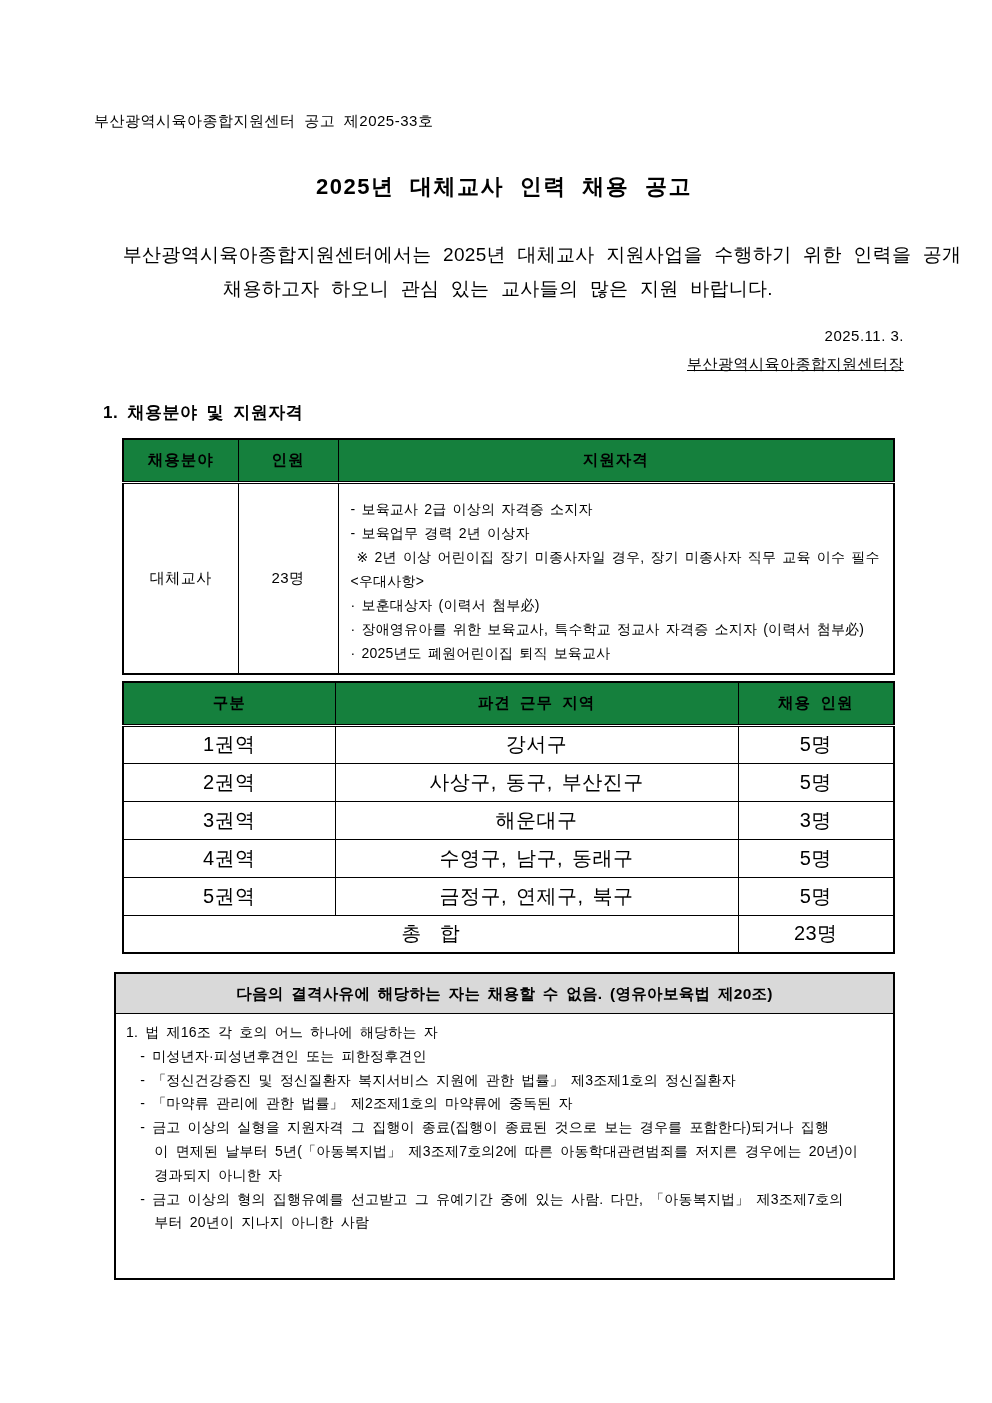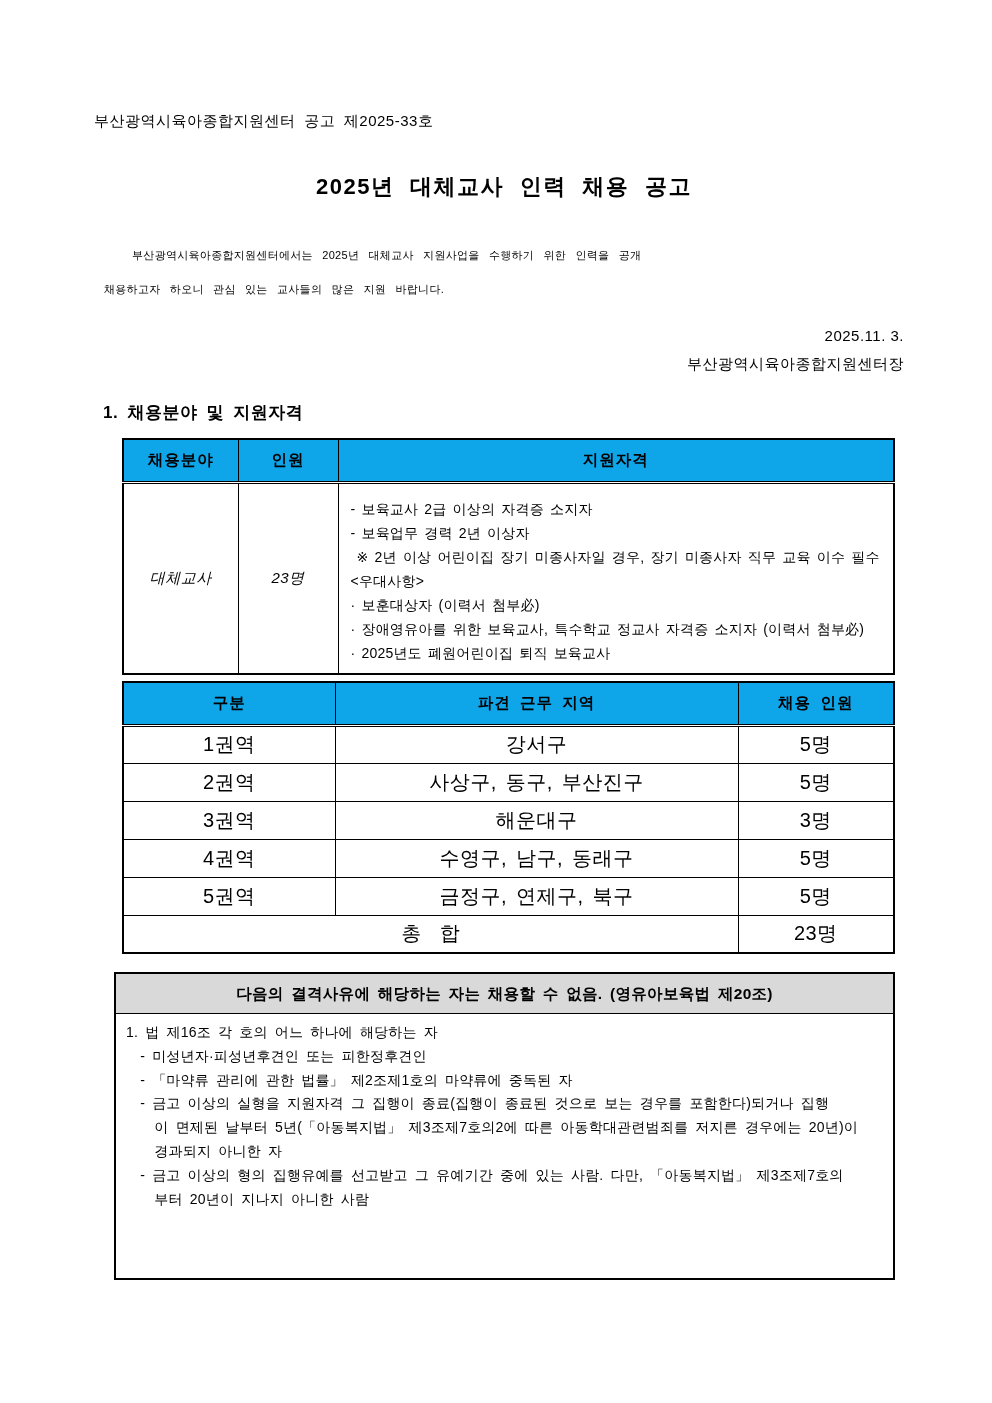--- a/index.html
+++ b/index.html
@@ -27,37 +27,38 @@
     text-align: center;
     font-size: 22px;
     font-weight: bold;
     letter-spacing: 1.5px;
     word-spacing: 8px;
     white-space: pre;
     padding-left: 16px;
   }
   .intro {
     position: absolute;
-    left: 104px; top: 238px;
+    left: 88px; top: 238px;
     width: 820px;
-    font-size: 11px;
+    font-size: 19px;
     line-height: 34px;
     letter-spacing: 0.3px;
     word-spacing: 6px;
+    text-align: center;
   }
   .intro-line { white-space: pre; }
   .date-line, .signer-line {
     position: absolute;
     right: 88px;
     font-size: 15px;
     letter-spacing: 0.5px;
     white-space: pre;
   }
   .date-line { top: 327px; }
-  .signer-line { top: 355px; }
+  .signer-line { top: 355px; text-decoration: underline; }
   .section-heading {
     position: absolute;
     left: 103px; top: 401px;
     font-size: 17px;
     font-weight: bold;
     letter-spacing: 0.5px;
     word-spacing: 4px;
     white-space: pre;
   }
   table {
@@ -69,41 +70,40 @@
     left: 122px; top: 438px;
     width: 771px;
   }
   .t2 {
     left: 122px; top: 681px;
     width: 771px;
   }
   .t1, .t2 { border: 2px solid #000; }
   th, td { border: 1px solid #000; }
   th {
-    background: #0ea5e9;
+    background: #15803d;
     font-size: 15.5px;
     font-weight: bold;
     text-align: center;
     vertical-align: middle;
     letter-spacing: 1px;
     word-spacing: 4px;
     border-bottom: 3px double #000;
   }
   .t1 th { height: 43px; }
   .t2 th { height: 43px; }
   .t1 td {
     height: 186px;
     vertical-align: middle;
     font-size: 15px;
   }
   .cell-center {
     text-align: center;
     letter-spacing: 0.5px;
     white-space: pre;
-    font-style: italic;
   }
   .quals { padding: 13px 6px 8px 12px; border-radius: 31px; }
   .qual-line {
     font-size: 14px;
     line-height: 24px;
     letter-spacing: 0.2px;
     word-spacing: 2px;
     white-space: pre;
     overflow: hidden;
   }
@@ -239,20 +239,21 @@
         <td>23명</td>
       </tr>
     </tbody>
   </table>
 
   <div class="dq-box">
     <div class="dq-title">다음의 결격사유에 해당하는 자는 채용할 수 없음. (영유아보육법 제20조)</div>
     <div class="dq-body">
       <div class="dq-line">1. 법 제16조 각 호의 어느 하나에 해당하는 자</div>
       <div class="dq-line">  - 미성년자·피성년후견인 또는 피한정후견인</div>
+      <div class="dq-line">  - 「정신건강증진 및 정신질환자 복지서비스 지원에 관한 법률」 제3조제1호의 정신질환자</div>
       <div class="dq-line">  - 「마약류 관리에 관한 법률」 제2조제1호의 마약류에 중독된 자</div>
       <div class="dq-line">  - 금고 이상의 실형을 지원자격 그 집행이 종료(집행이 종료된 것으로 보는 경우를 포함한다)되거나 집행</div>
       <div class="dq-line">    이 면제된 날부터 5년(「아동복지법」 제3조제7호의2에 따른 아동학대관련범죄를 저지른 경우에는 20년)이</div>
       <div class="dq-line">    경과되지 아니한 자</div>
       <div class="dq-line">  - 금고 이상의 형의 집행유예를 선고받고 그 유예기간 중에 있는 사람. 다만, 「아동복지법」 제3조제7호의</div>
       <div class="dq-line">    부터 20년이 지나지 아니한 사람</div>
     </div>
   </div>
 
 </div>

